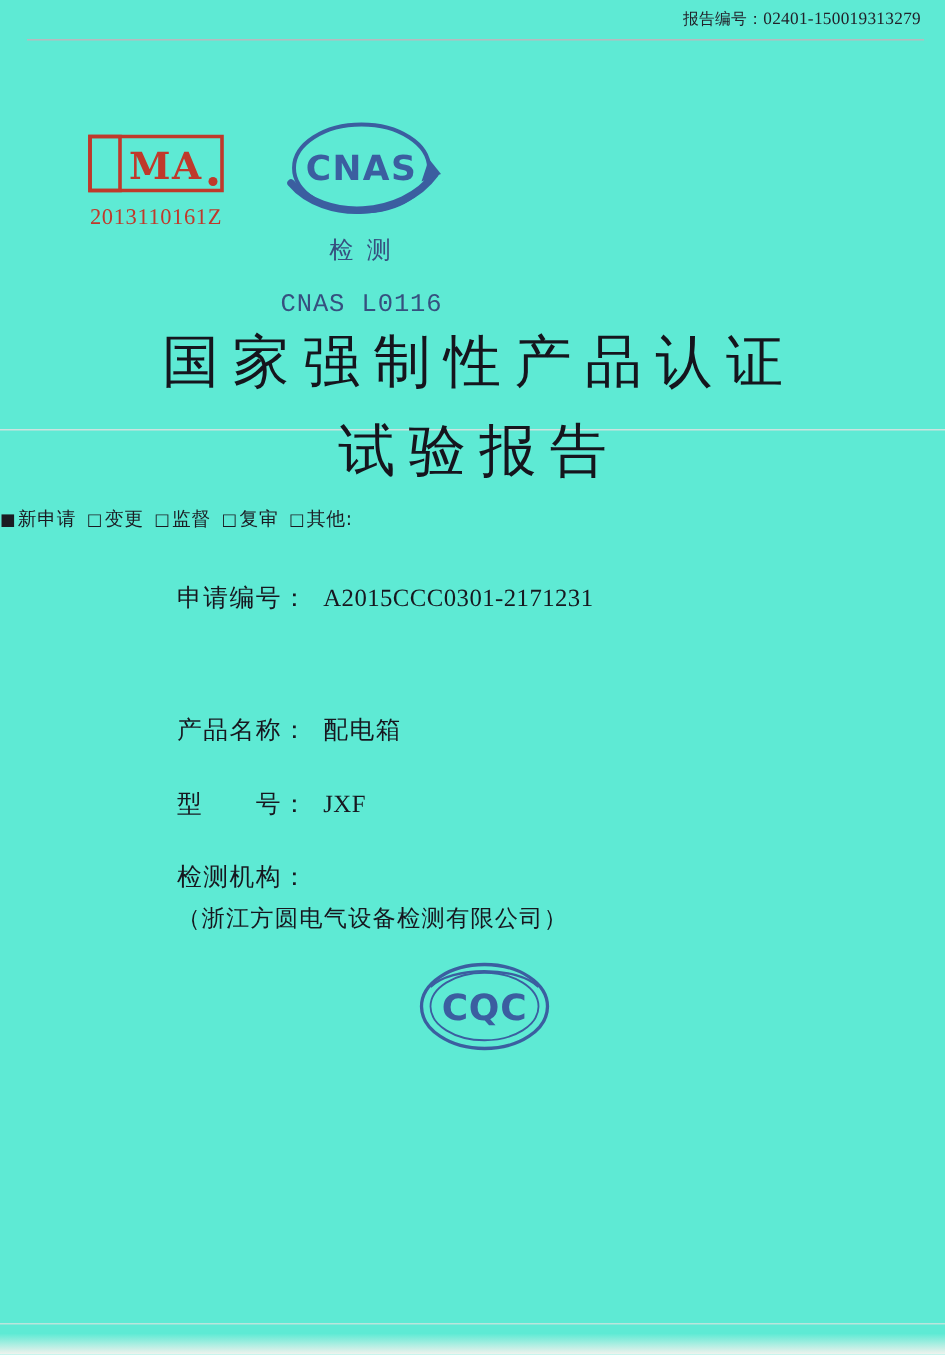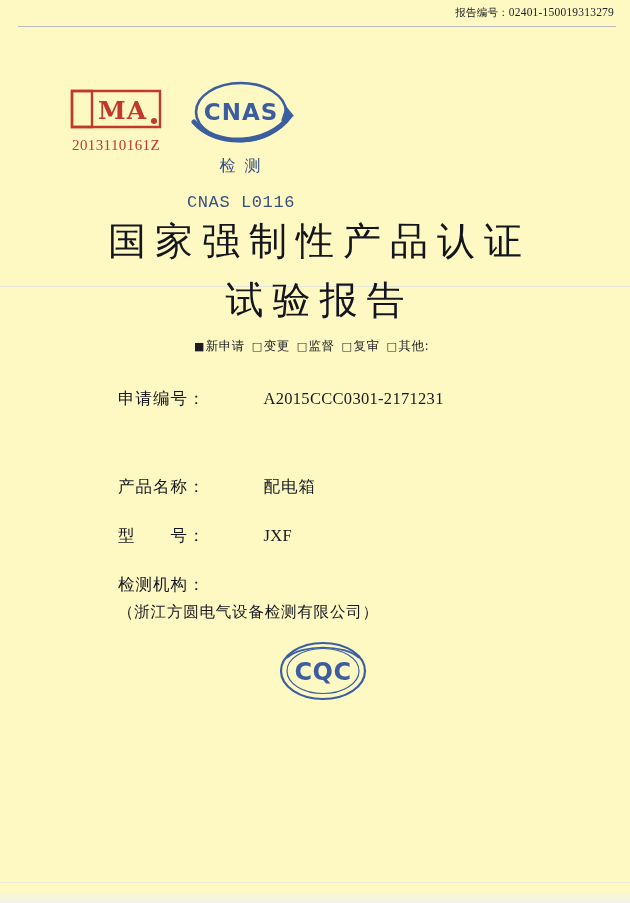--- a/index.html
+++ b/index.html
@@ -12,21 +12,21 @@
     height: 903px;
     position: relative;
     font-family: "Liberation Serif", "DejaVu Serif", serif;
     color: #1a1a22;
     overflow: hidden;
   }
 
   .page {
     position: absolute;
     inset: 0;
-    background: #fef9c3;
+    background: #5eead4;
   }
 
   
   .report-no {
     position: absolute;
     top: 6px;
     right: 16px;
     font-size: 11.5px;
     letter-spacing: 0.2px;
     color: #22222a;
@@ -45,21 +45,21 @@
     top: 26px;
     left: 18px;
     right: 14px;
     height: 1px;
     background: #b9b9bd;
   }
 
   
   .cma-block {
     position: absolute;
-    left: 56px;
+    left: 44px;
     top: 88px;
     width: 120px;
     text-align: center;
   }
   .cma-mark {
     width: 96px;
     height: 40px;
     margin: 0 auto;
     position: relative;
   }
@@ -124,21 +124,20 @@
     height: 1px;
     background: #e2e2e0;
   }
 
   
   .check-row {
     position: absolute;
     top: 338px;
     left: 0;
     right: 0;
-    text-align: center;
     font-family: "DejaVu Sans", "Liberation Sans", sans-serif;
     font-size: 12.5px;
     color: #1b1b22;
     letter-spacing: 0.5px;
   }
   .check-item {
     display: inline-block;
     margin-right: 7px;
     white-space: nowrap;
   }
@@ -153,21 +152,20 @@
     position: absolute;
     top: 388px;
     left: 118px;
     right: 60px;
   }
   .field-row {
     display: flex;
     align-items: baseline;
     margin-bottom: 27px;
     font-size: 16.5px;
-    gap: 48px;
   }
   .field-label {
     font-family: "DejaVu Serif", "Liberation Serif", serif;
     color: #17171f;
     white-space: pre;
     letter-spacing: 1px;
   }
   .field-value {
     font-family: "Liberation Serif", serif;
     color: #17171f;

